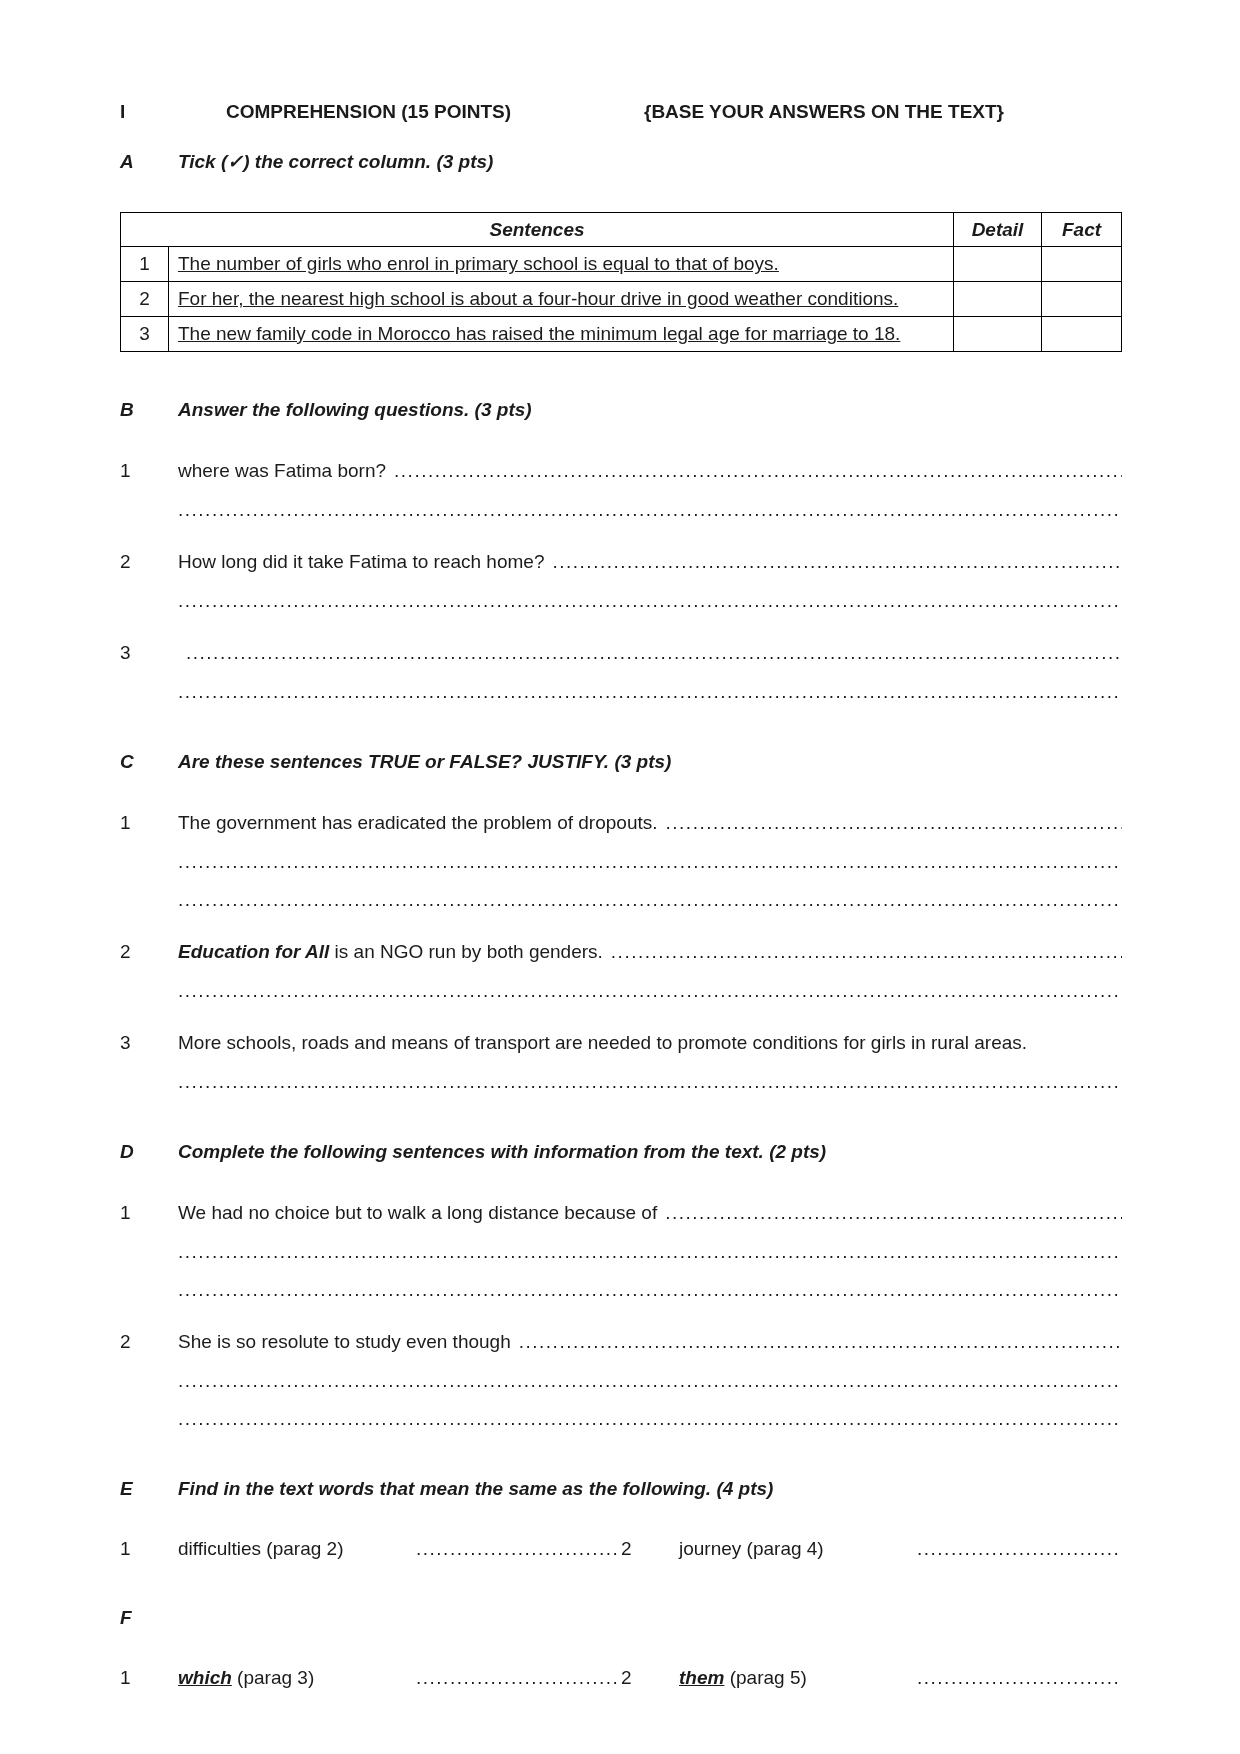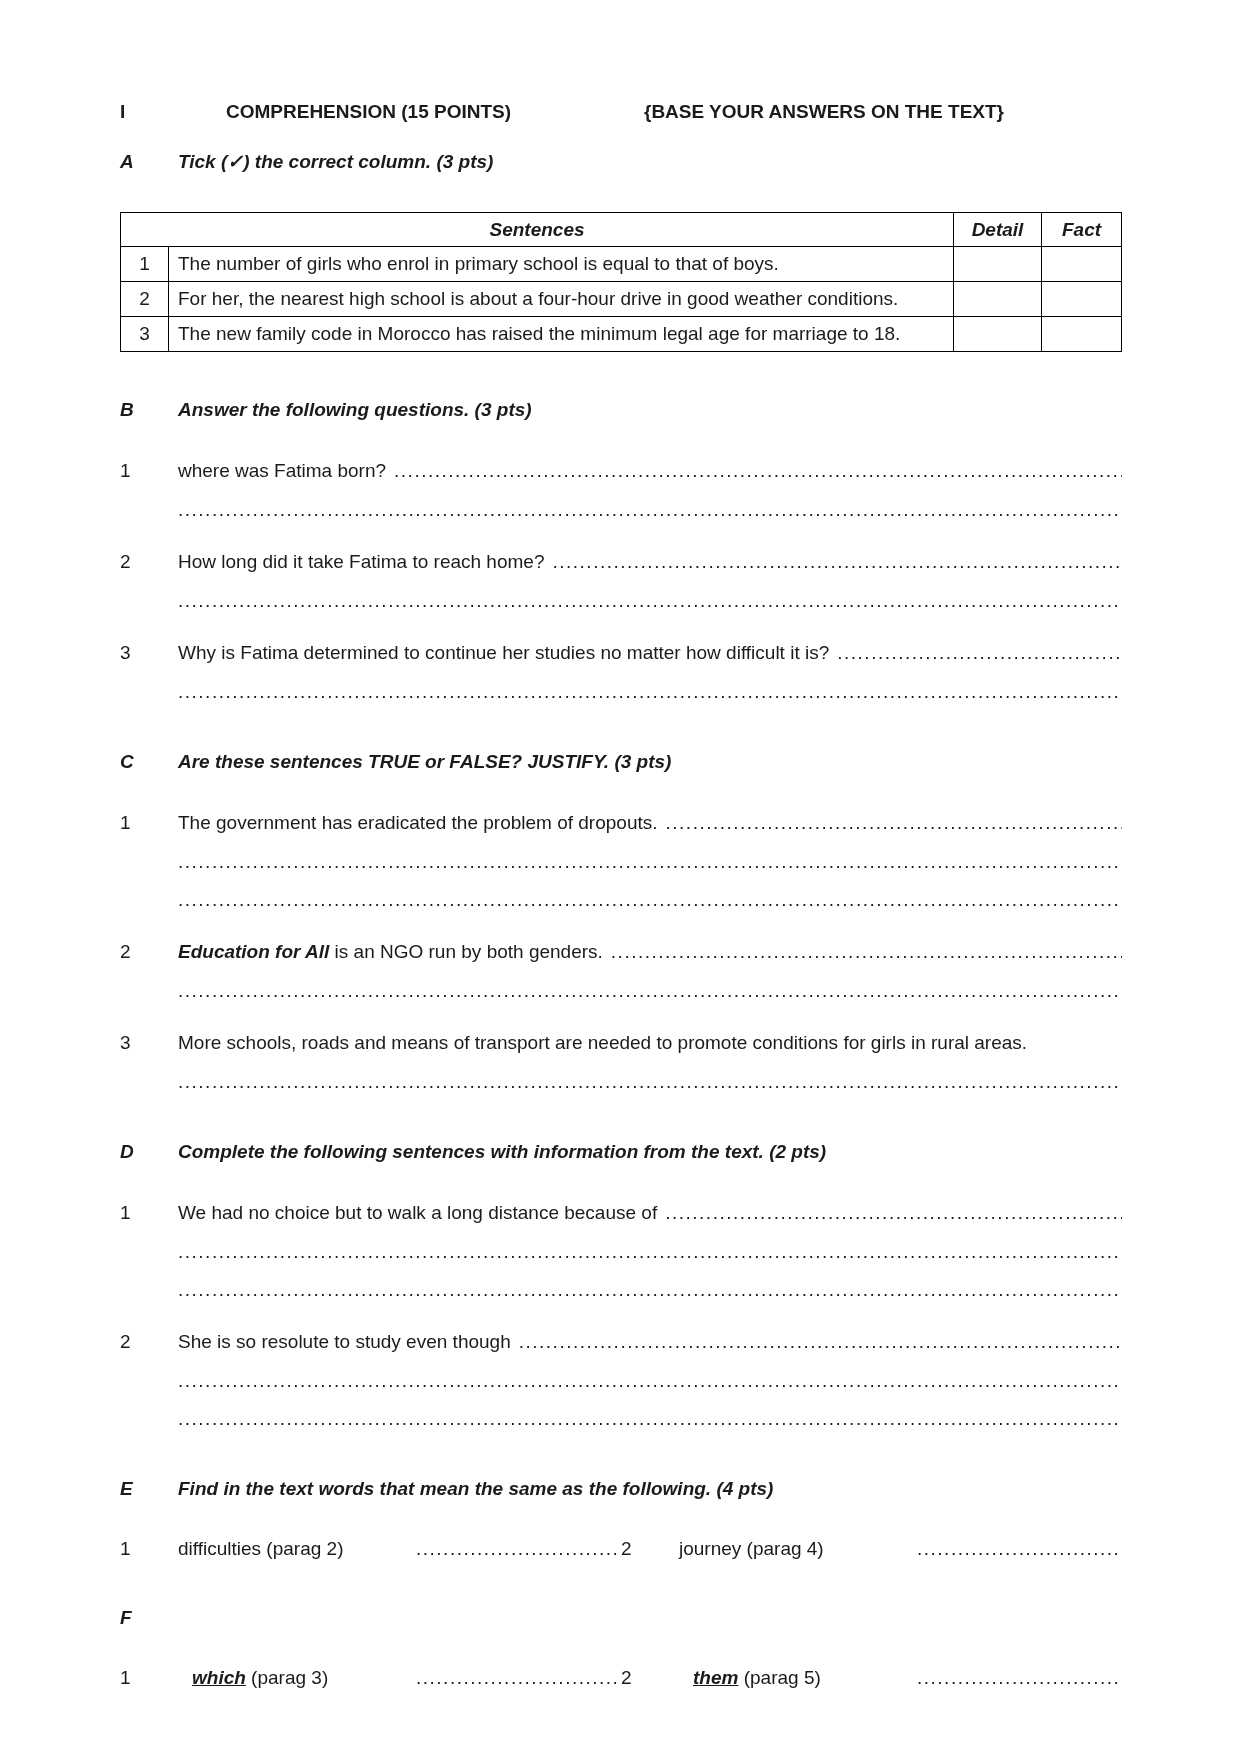--- a/index.html
+++ b/index.html
@@ -11,41 +11,41 @@
     color: #1b1b1b;
     font-family: "Liberation Sans", sans-serif;
     font-size: 19px;
     line-height: 1.25;
     overflow: hidden;
   }
   .page { padding: 100px 118px 0 120px; }
   .label-col { flex: 0 0 58px; }
   .b  { font-weight: bold; }
   .bi { font-weight: bold; font-style: italic; margin-top: 20px; }
-  .biu { font-weight: bold; font-style: italic; text-decoration: underline; margin-left: 14px; }
+  .biu { font-weight: bold; font-style: italic; text-decoration: underline; }
 
   
   .exam-header { display: flex; align-items: baseline; }
   .exam-header .hdr-title { flex: 0 0 418px; font-weight: bold; margin-left: 48px; }
   .exam-header .hdr-note { font-weight: bold; }
 
   
   .section-head { display: flex; align-items: baseline; }
   .section-head .sec-letter { flex: 0 0 58px; font-weight: bold; font-style: italic; }
   .section-head .sec-title { font-weight: bold; font-style: italic; }
 
   
   table.tick-table { border-collapse: collapse; width: 100%; margin-top: 38px; table-layout: fixed; }
   table.tick-table th, table.tick-table td { border: 1.5px solid #000; padding: 5px 9px; }
   table.tick-table th { font-weight: bold; font-style: italic; text-align: center; margin-left: 44px; }
   .col-num { width: 48px; }
   .col-detail { width: 88px; }
   .col-fact { width: 80px; }
   td.cell-num { text-align: center; }
-  td.cell-sentence { text-align: left; }
+  td.cell-sentence { text-align: left; text-decoration: underline; }
   td.cell-blank { }
 
   
   .q-row { display: flex; align-items: baseline; }
   .q-row .q-num { flex: 0 0 58px; }
   .q-row .q-text { white-space: nowrap; }
   .q-row .dots { flex: 1 1 auto; min-width: 0; overflow: hidden; white-space: nowrap; letter-spacing: 1.5px; margin-left: 8px; }
 
   
   .answer-line { margin-left: 58px; margin-top: 15px; overflow: hidden; white-space: nowrap; letter-spacing: 1.5px; height: 24px; }
@@ -131,21 +131,20 @@
 
   <div class="q-row mt-q">
     <span class="q-num">2</span>
     <span class="q-text">How long did it take Fatima to reach home?</span>
     <span class="dots">..........................................................................................................................................................................................................................................</span>
   </div>
   <div class="answer-line">..........................................................................................................................................................................................................................................</div>
 
   <div class="q-row mt-q">
     <span class="q-num">3</span>
-    <span class="q-text">Why is Fatima determined to continue her studies no matter how difficult it is?</span>
     <span class="dots">..........................................................................................................................................................................................................................................</span>
   </div>
   <div class="answer-line">..........................................................................................................................................................................................................................................</div>
 
   <div class="section-head mt-sec">
     <span class="sec-letter">C</span>
     <span class="sec-title">Are these sentences TRUE or FALSE? JUSTIFY. (3 pts)</span>
   </div>
 
   <div class="q-row mt-q1">

